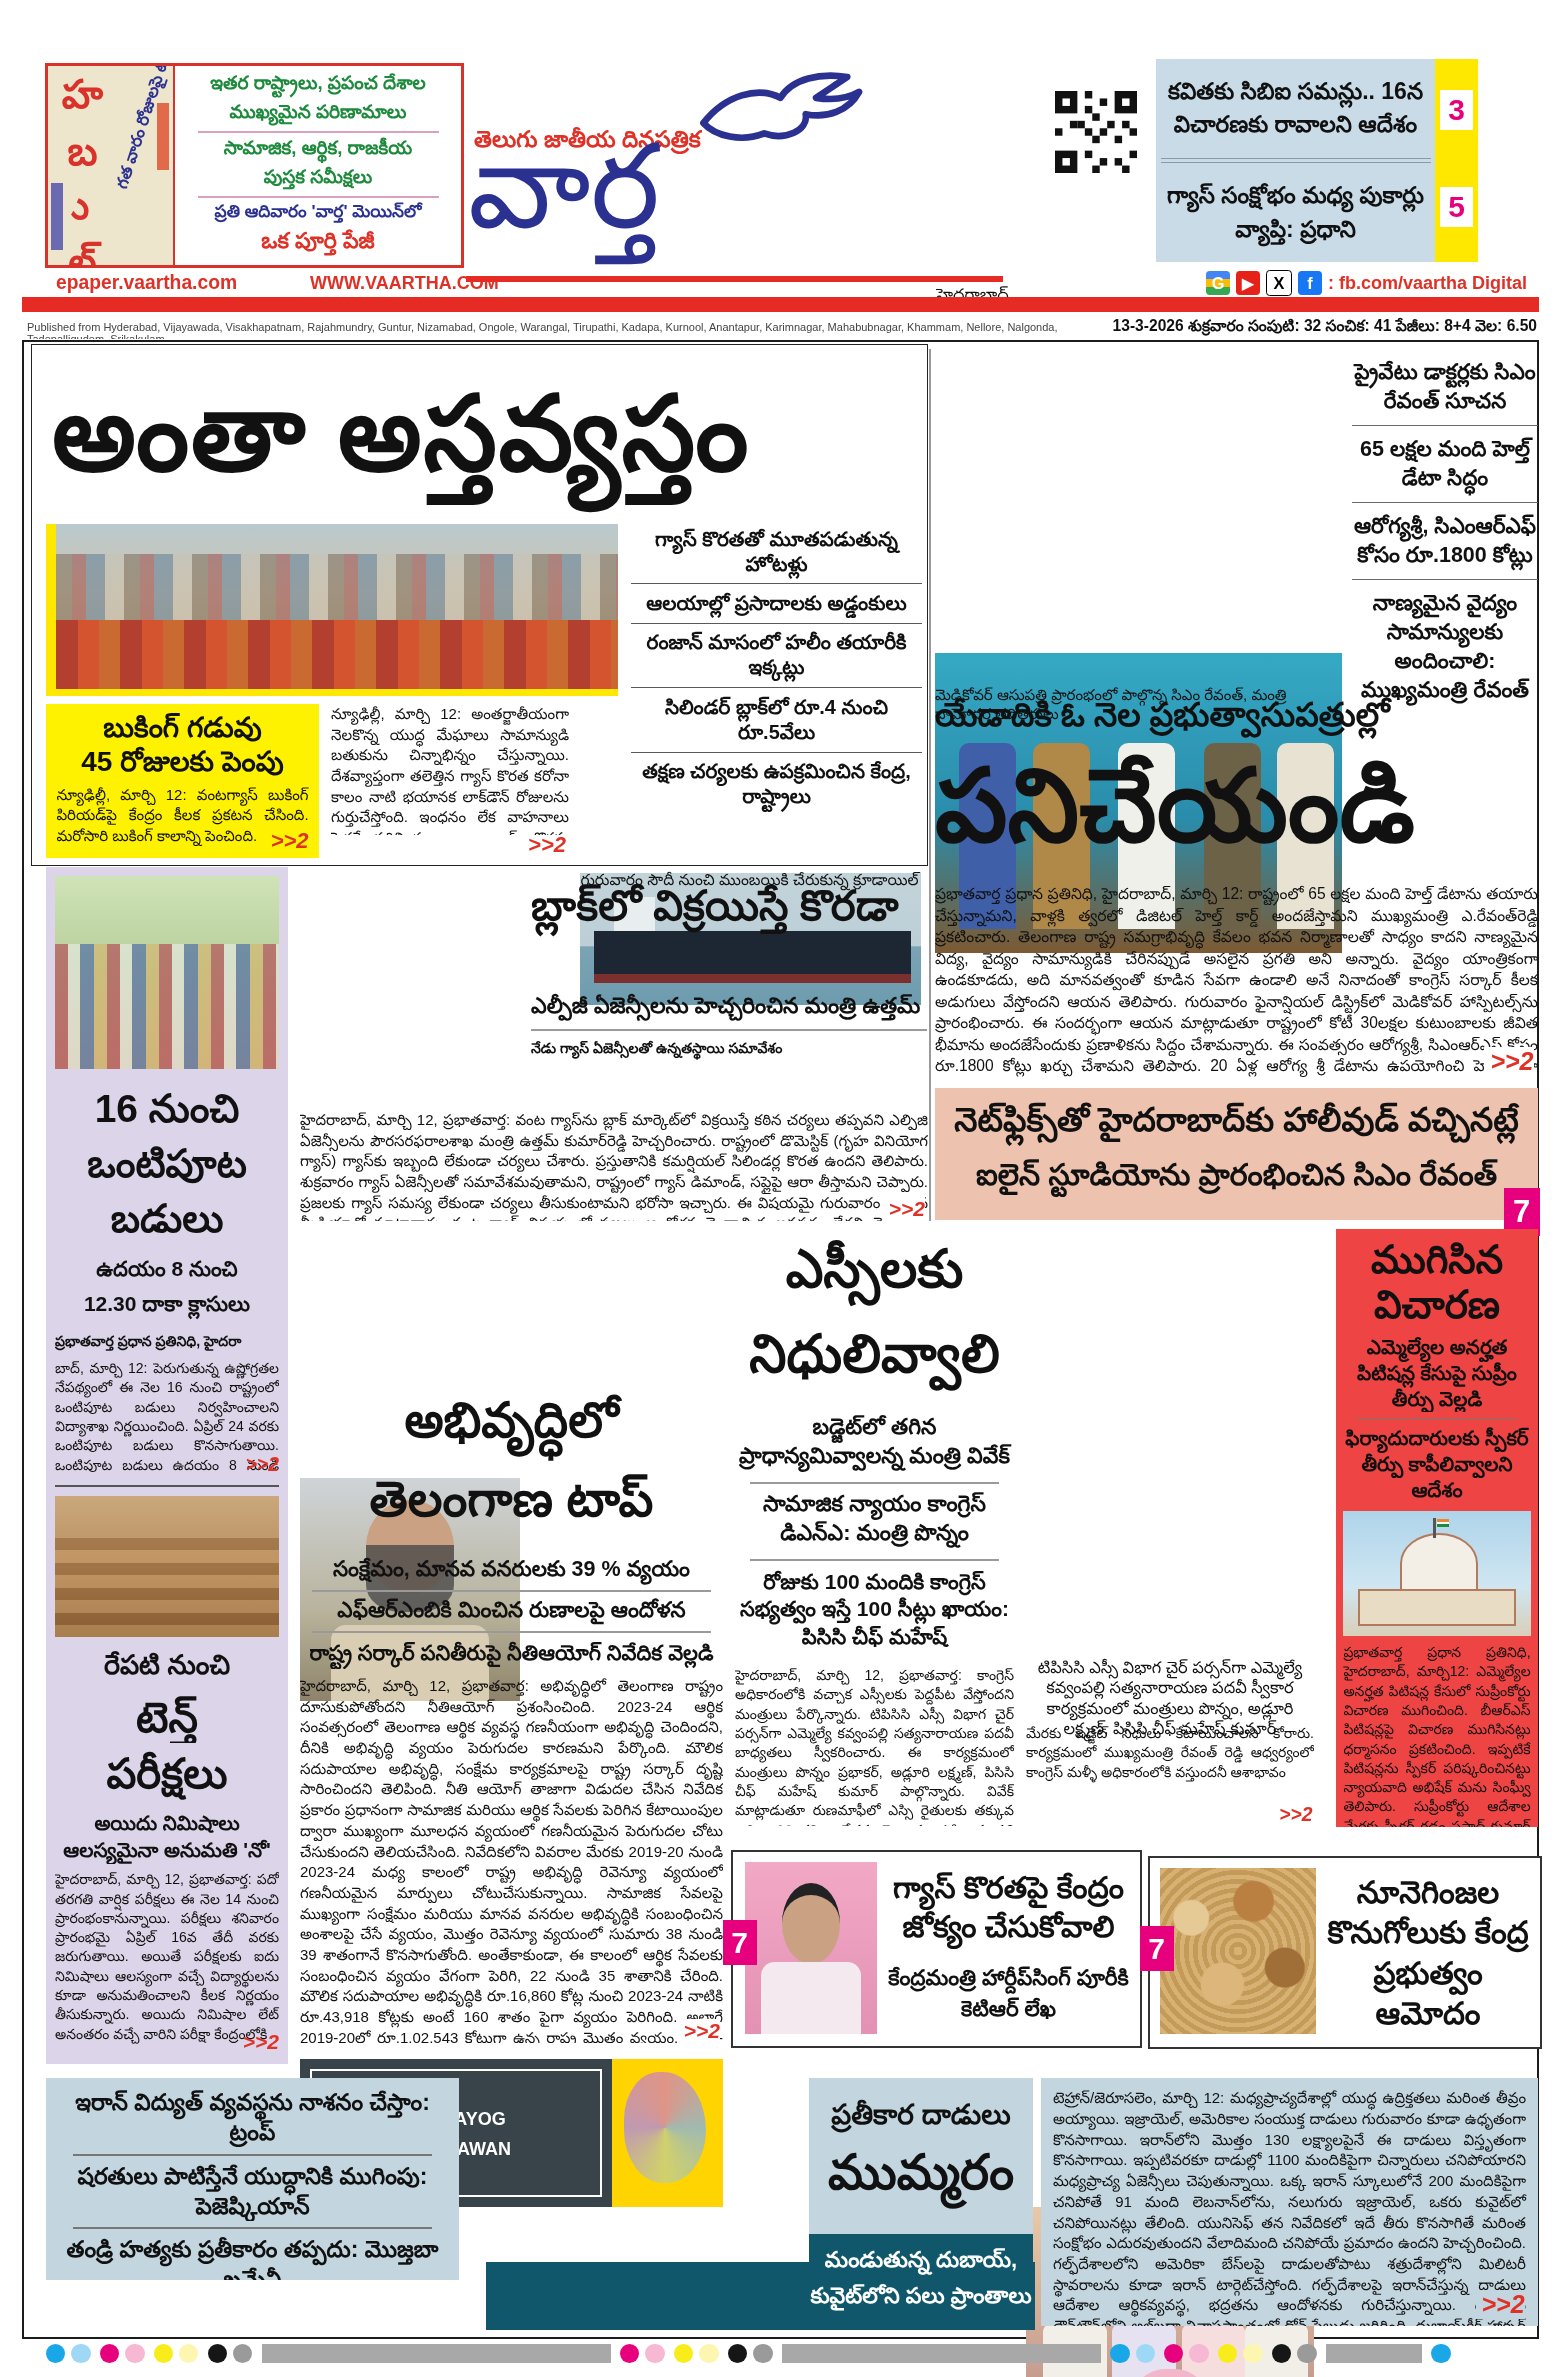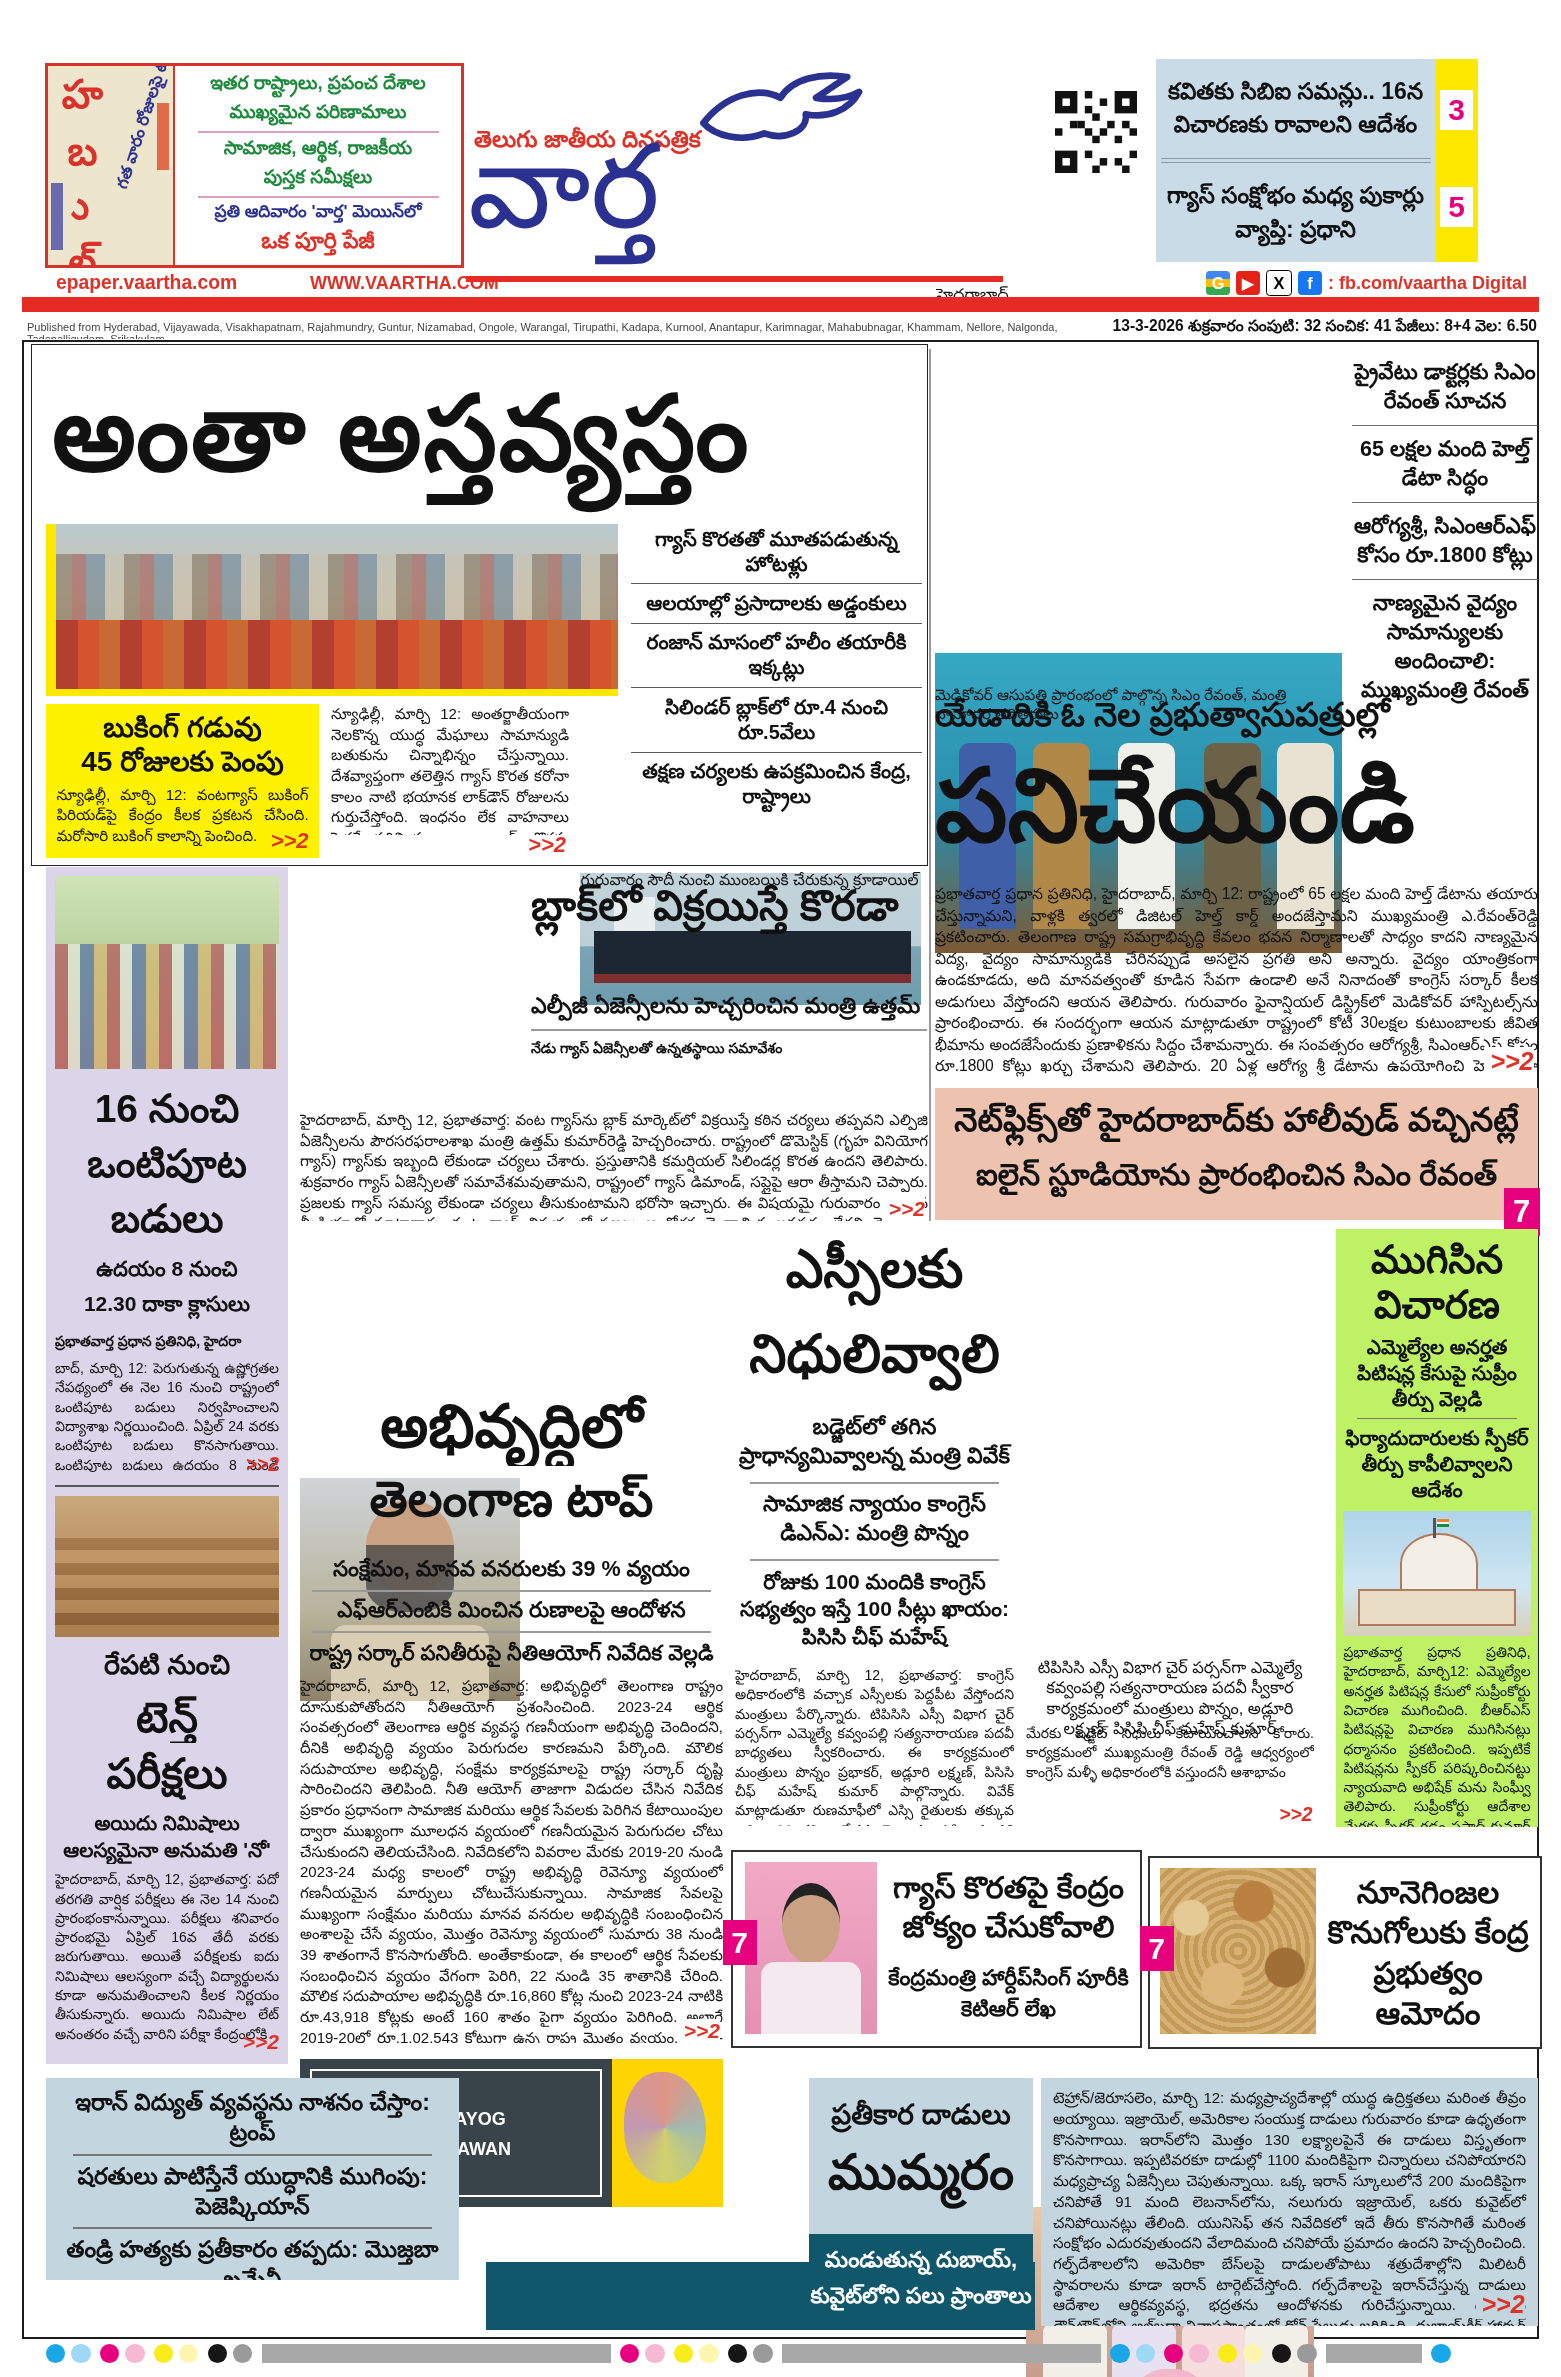--- a/index.html
+++ b/index.html
@@ -293,21 +293,21 @@
 
   <div class="abs ph ph-niti" style="left:300px;top:1232px;width:423px;height:148px;">
     <div class="niti-sign">
       <div>नीति आयोग  NITI AAYOG</div>
       <div>नीति भवन  NITI BHAWAN</div>
     </div>
     <div class="niti-map">
         <div class="blob"></div>
       </div>
   </div>
-  <div class="abs c b clip" style="left:300px;top:1392px;width:423px;height:74px;font-size:60px;font-weight:900;">అభివృద్ధిలో</div>
+  <div class="abs c b clip" style="left:300px;top:1392px;width:423px;height:74px;font-size:49px;font-weight:900;">అభివృద్ధిలో</div>
   <div class="abs c b clip" style="left:300px;top:1471px;width:423px;height:74px;font-size:49px;font-weight:900;">తెలంగాణ టాప్</div>
   <div class="abs c subhead clip" style="left:300px;top:1556px;width:423px;height:30px;font-size:21.5px;">సంక్షేమం, మానవ వనరులకు 39 % వ్యయం</div>
   <div class="abs rule" style="left:312px;top:1590px;width:399px;height:1.5px;"></div>
   <div class="abs c subhead clip" style="left:300px;top:1597px;width:423px;height:30px;font-size:21.5px;">ఎఫ్ఆర్‌ఎంబికి మించిన రుణాలపై ఆందోళన</div>
   <div class="abs rule" style="left:312px;top:1631px;width:399px;height:1.5px;"></div>
   <div class="abs c subhead clip" style="left:300px;top:1639px;width:423px;height:30px;font-size:21px;">రాష్ట్ర సర్కార్ పనితీరుపై నీతిఆయోగ్ నివేదిక వెల్లడి</div>
   <div class="abs clip" style="left:300px;top:1676px;width:423px;height:367px;">
     <div class="body-txt j" style="font-size:15px;">హైదరాబాద్, మార్చి 12, ప్రభాతవార్త: అభివృద్ధిలో తెలంగాణ రాష్ట్రం దూసుకుపోతోందని నీతిఆయోగ్ ప్రశంసించింది. 2023-24 ఆర్థిక సంవత్సరంలో తెలంగాణ ఆర్థిక వ్యవస్థ గణనీయంగా అభివృద్ధి చెందిందని, దీనికి అభివృద్ధి వ్యయం పెరుగుదల కారణమని పేర్కొంది. మౌలిక సదుపాయాల అభివృద్ధి, సంక్షేమ కార్యక్రమాలపై రాష్ట్ర సర్కార్ దృష్టి సారించిందని తెలిపింది. నీతి ఆయోగ్ తాజాగా విడుదల చేసిన నివేదిక ప్రకారం ప్రధానంగా సామాజిక మరియు ఆర్థిక సేవలకు పెరిగిన కేటాయింపుల ద్వారా ముఖ్యంగా మూలధన వ్యయంలో గణనీయమైన పెరుగుదల చోటు చేసుకుందని తెలియచేసింది. నివేదికలోని వివరాల మేరకు 2019-20 నుండి 2023-24 మధ్య కాలంలో రాష్ట్ర అభివృద్ధి రెవెన్యూ వ్యయంలో గణనీయమైన మార్పులు చోటుచేసుకున్నాయి. సామాజిక సేవలపై ముఖ్యంగా సంక్షేమం మరియు మానవ వనరుల అభివృద్ధికి సంబంధించిన అంశాలపై చేసే వ్యయం, మొత్తం రెవెన్యూ వ్యయంలో సుమారు 38 నుండి 39 శాతంగానే కొనసాగుతోంది. అంతేకాకుండా, ఈ కాలంలో ఆర్థిక సేవలకు సంబంధించిన వ్యయం వేగంగా పెరిగి, 22 నుండి 35 శాతానికి చేరింది. మౌలిక సదుపాయాల అభివృద్ధికి రూ.16,860 కోట్ల నుంచి 2023-24 నాటికి రూ.43,918 కోట్లకు అంటే 160 శాతం పైగా వ్యయం పెరిగింది. అలాగే 2019-20లో రూ.1,02,543 కోట్లుగా ఉన్న రాష్ట్ర మొత్తం వ్యయం, 2023-24లో రూ.1,69,293 కోట్లకు చేరింది. ఈ వ్యయం స్థూల రాష్ట్ర ఉత్పత్తిలో 11-12 శాతంగా కొనసాగుతోంది. నివేదిక అంచనాల మేరకు వడ్డీ చెల్లింపులు ఎఫ్ఆర్‌బిఎంలో 33.10 శాతం దాటాయి. ముఖ్యంగా, 2023-24 ఆర్థిక సంవత్సరం ముగిసేనాటికి మొత్తం రుణ భారాలు రూ.5,17,659 కోట్లకు పెరిగాయి. ఎఫ్ఆర్‌బిఎం 34.47 శాతం దాటి ఉన్న రుణాలపై నివేదిక ఆందోళన వ్యక్తంచేసింది. రానున్న బడ్జెట్‌లో దీనిపై స్పష్టత రావాల్సి ఉంది.</div>
     <div class="more" style="position:absolute;right:3px;bottom:0;font-size:21px;background:#fff;padding-left:4.5px;">&gt;&gt;2</div>
   </div>
@@ -329,21 +329,21 @@
     <div class="shirt" style="left:54%;background:#f6dede;"></div>
       <div class="shirt" style="left:76%;"></div>
     <div class="abs" style="left:34%;top:42%;width:32%;height:30%;background:#f2b7cb;border-radius:45%;"></div>
   </div>
   <div class="abs cap clip" style="left:1026px;top:1624px;width:288px;height:96px;font-size:16.3px;text-align:center;">టిపిసిసి ఎస్సీ విభాగ చైర్ పర్సన్‌గా ఎమ్మెల్యే కవ్వంపల్లి సత్యనారాయణ పదవీ స్వీకార కార్యక్రమంలో మంత్రులు పొన్నం, అడ్లూరి లక్ష్మణ్, పిసిసి చీఫ్ మహేష్ కుమార్</div>
   <div class="abs clip" style="left:1026px;top:1724px;width:288px;height:102px;">
     <div class="body-txt j" style="font-size:14px;">మేరకు బడ్జెట్ నిధులు కేటాయించాలని కోరారు. కార్యక్రమంలో ముఖ్యమంత్రి రేవంత్ రెడ్డి ఆధ్వర్యంలో కాంగ్రెస్ మళ్ళీ అధికారంలోకి వస్తుందనీ ఆశాభావం</div>
     <div class="more" style="position:absolute;right:1.5px;bottom:0;font-size:19.3px;background:#fff;padding-left:4.5px;">&gt;&gt;2</div>
   </div>
 
-  <div class="abs clip" style="left:1336px;top:1229px;width:202px;height:598px;background:#bef264;padding:9px 7.4px;box-sizing:border-box;">
+  <div class="abs clip" style="left:1336px;top:1229px;width:202px;height:598px;background:#ef4444;padding:9px 7.4px;box-sizing:border-box;">
     <div class="c b clip" style="font-size:39px;font-weight:900;line-height:1.15;">ముగిసిన</div>
     <div class="c b clip" style="font-size:39px;font-weight:900;line-height:1.15;">విచారణ</div>
     <div class="c subhead clip" style="font-size:20px;margin-top:6px;">ఎమ్మెల్యేల అనర్హత పిటిషన్ల కేసుపై సుప్రీం తీర్పు వెల్లడి</div>
     <div class="hrule"></div>
     <div class="c subhead clip" style="font-size:20px;">ఫిర్యాదుదారులకు స్పీకర్ తీర్పు కాపీలివ్వాలని ఆదేశం</div>
     <div class="ph ph-court" style="height:125px;margin-top:7.4px;">
       <div class="dome"></div>
         <div class="base"></div>
       <div class="abs" style="left:48%;top:6%;width:3px;height:16%;background:#555;"></div>
       <div class="abs" style="left:50%;top:7%;width:12px;height:7.4px;background:linear-gradient(180deg,#e8882e 33%,#fff 33% 66%,#1d8a3c 66%);"></div>

